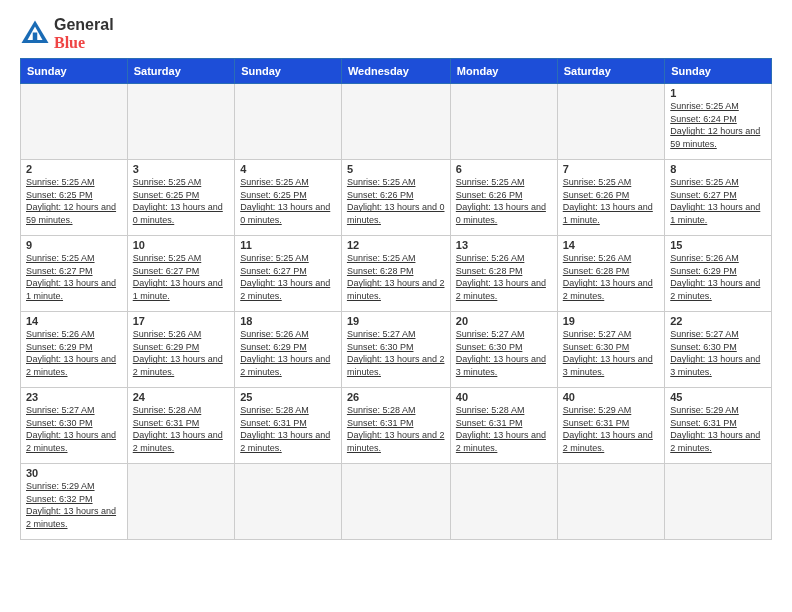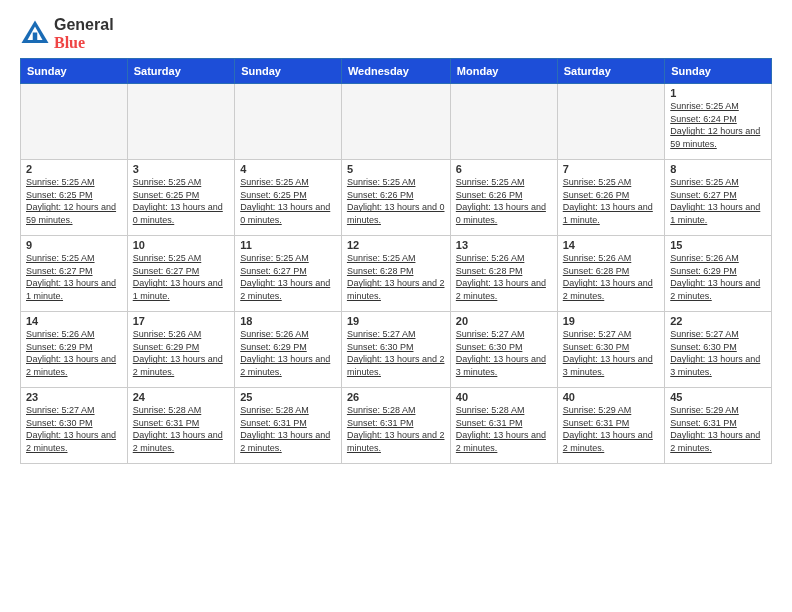--- a/index.html
+++ b/index.html
@@ -334,15 +334,30 @@
 and 2 minutes.</div>
           </td>
           <td>
             <span class="day-number">45</span>
             <div class="day-info">Sunrise: 5:29 AM
 Sunset: 6:31 PM
 Daylight: 13 hours
 and 2 minutes.</div>
           </td>
         </tr>
+        <tr class="last-row">
+          <td>
+            <span class="day-number">30</span>
+            <div class="day-info">Sunrise: 5:29 AM
+Sunset: 6:32 PM
+Daylight: 13 hours
+and 2 minutes.</div>
+          </td>
+          <td class="empty"></td>
+          <td class="empty"></td>
+          <td class="empty"></td>
+          <td class="empty"></td>
+          <td class="empty"></td>
+          <td class="empty"></td>
+        </tr>
       </tbody>
   </table>
 </div>
 
 </body></html>

